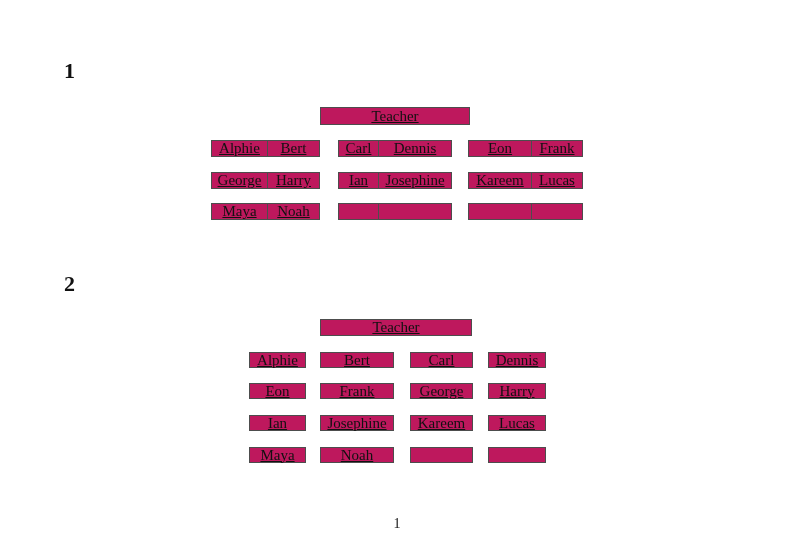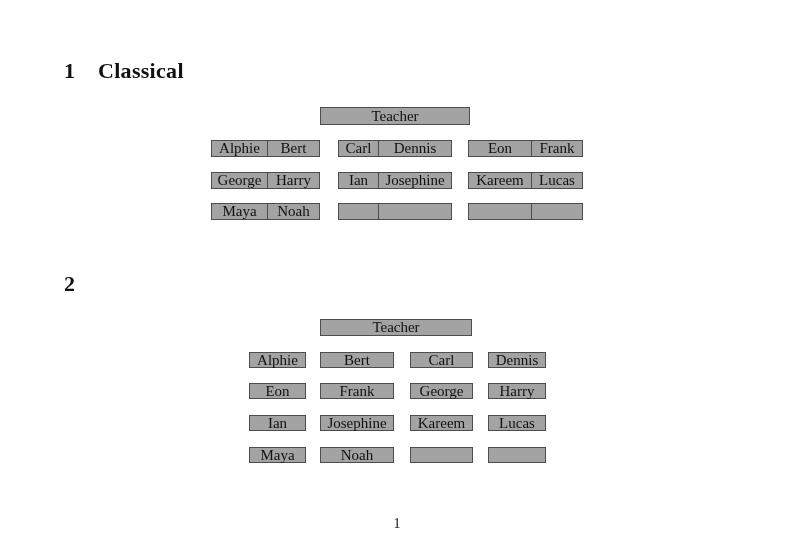--- a/index.html
+++ b/index.html
@@ -20,27 +20,28 @@
     font-weight: bold;
     font-size: 22px;
     line-height: 22px;
     color: #111111;
     letter-spacing: 0.3px;
   }
   .sec-num { width: 34px; }
   .box {
     position: absolute;
     border: 1px solid #4d4d4d;
-    background: #a3a3a3;
+    background: #be185d;
     font-size: 15px;
     color: #111111;
     display: flex;
     align-items: center;
     justify-content: center;
     white-space: nowrap;
+    text-decoration: underline;
   }
   .desk2 { justify-content: flex-start; align-items: stretch; padding: 0; }
   .desk2 .seat {
     display: flex;
     align-items: center;
     justify-content: center;
     height: 100%;
   }
   .desk2 .seat-a { border-right: 1px solid #4d4d4d; flex: none; }
   .desk2 .seat-b { flex: 1; }
@@ -54,21 +55,20 @@
     color: #111111;
   }
 </style>
 </head>
 <body>
 
 <div class="page">
 
   <div class="sec-heading" style="top:60px;">
     <span class="sec-num">1</span>
-    <span class="sec-title">Classical</span>
   </div>
 
   <div class="box" style="left:320px;top:107px;width:150px;height:18px;">
     <span>Teacher</span>
   </div>
 
   <div class="box desk2" style="left:211px;top:140px;width:109px;height:17px;">
     <span class="seat seat-a" style="width:56px;">Alphie</span>
     <span class="seat seat-b">Bert</span>
   </div>

